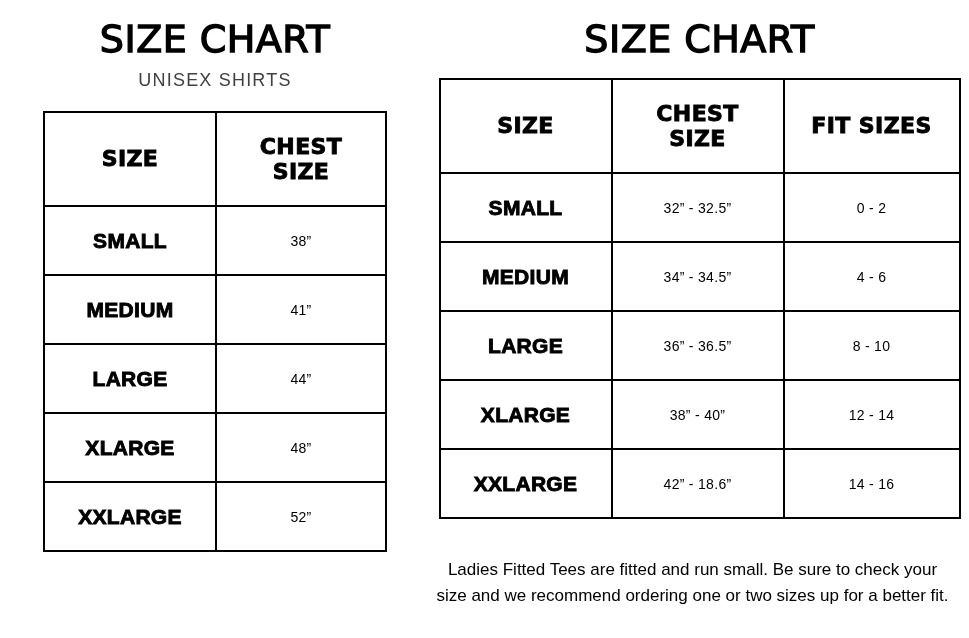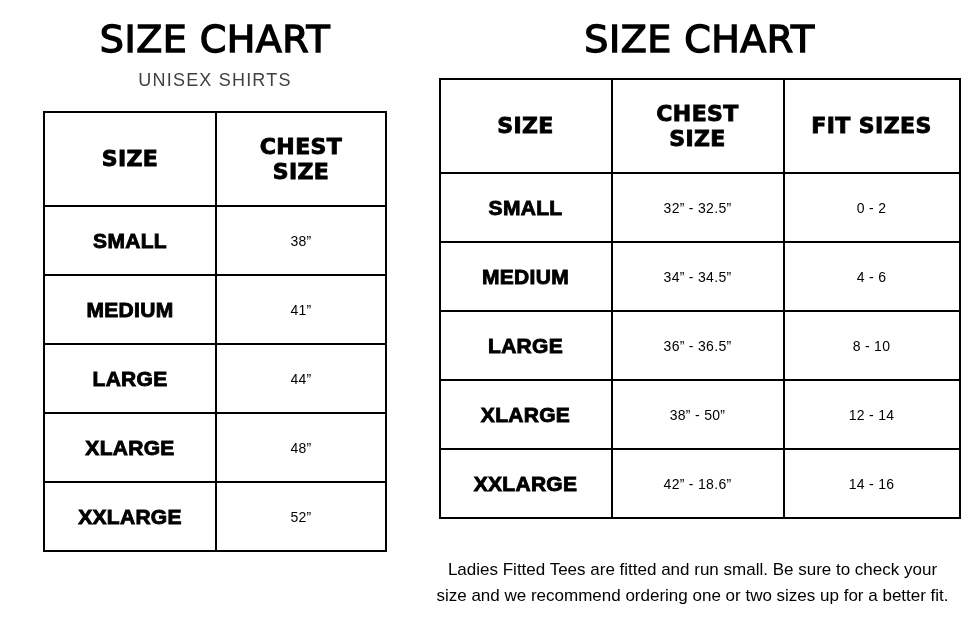--- a/index.html
+++ b/index.html
@@ -195,21 +195,21 @@
           <td class="row-cell-value">34” - 34.5”</td>
           <td class="row-cell-value">4 - 6</td>
         </tr>
         <tr>
           <td class="row-cell-label">LARGE</td>
           <td class="row-cell-value">36” - 36.5”</td>
           <td class="row-cell-value">8 - 10</td>
         </tr>
         <tr>
           <td class="row-cell-label">XLARGE</td>
-          <td class="row-cell-value">38” - 50”</td>
+          <td class="row-cell-value">38” - 40”</td>
           <td class="row-cell-value">12 - 14</td>
         </tr>
         <tr>
           <td class="row-cell-label">XXLARGE</td>
           <td class="row-cell-value">42” - 18.6”</td>
           <td class="row-cell-value">14 - 16</td>
         </tr>
       </tbody>
     </table>
 

